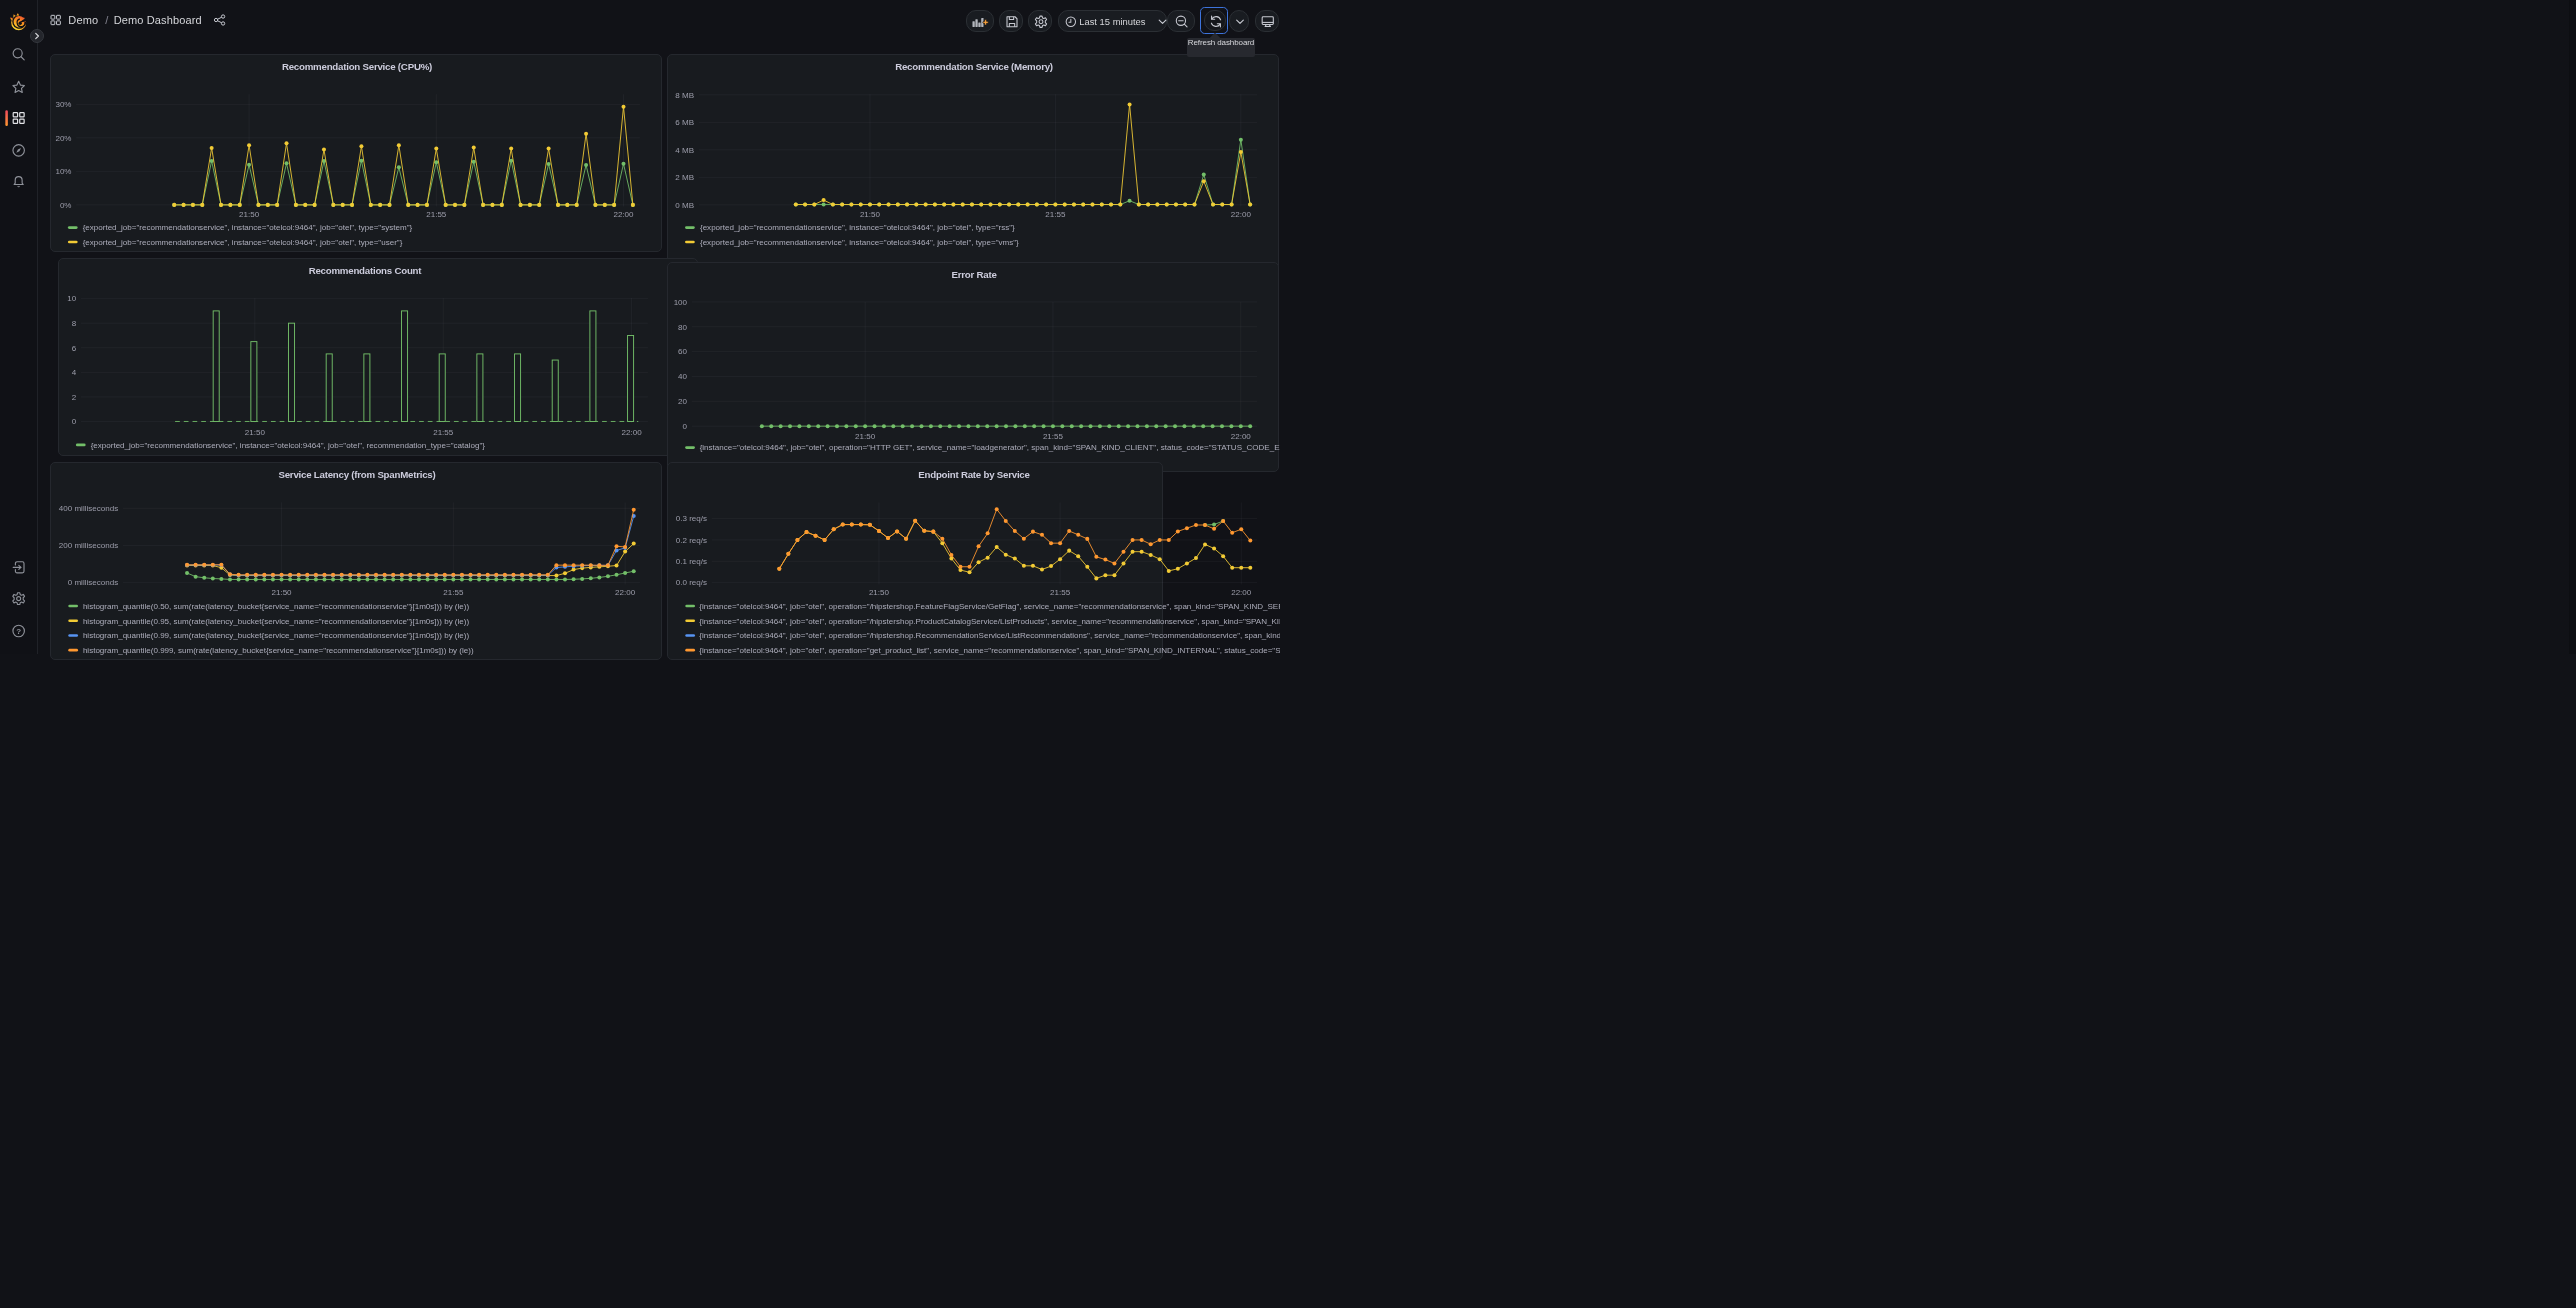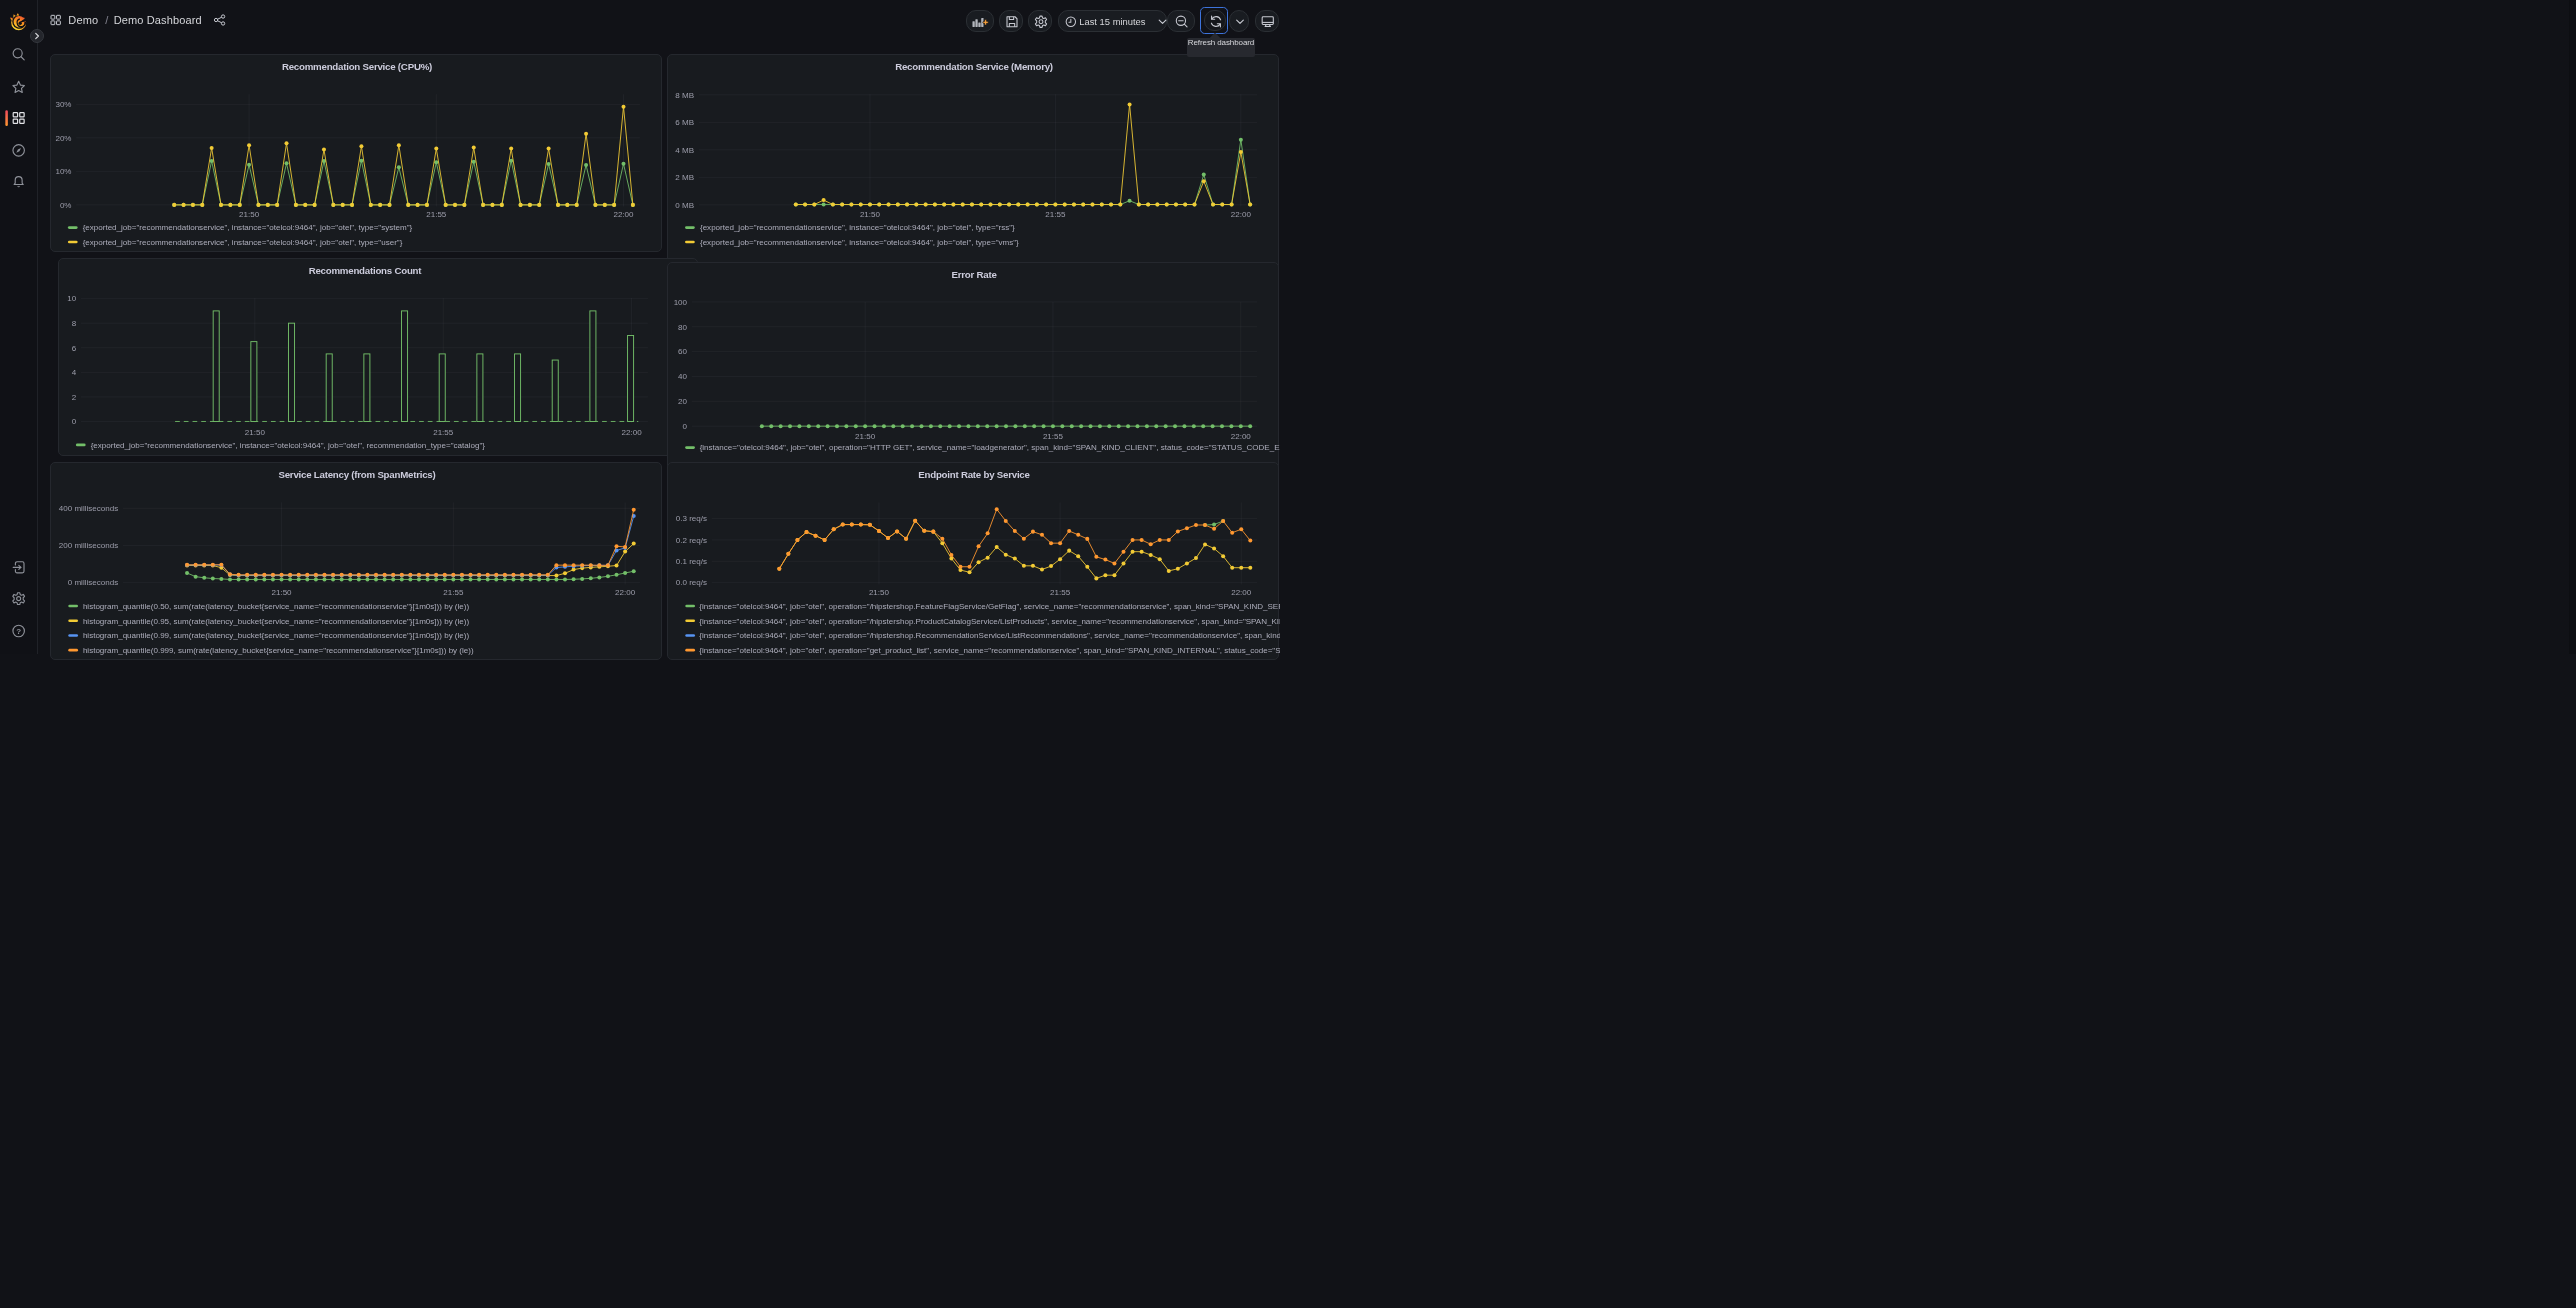--- a/index.html
+++ b/index.html
@@ -783,21 +783,21 @@
 <rect x="24.7" y="211.3" width="14.5" height="4" rx="2" fill="#73bf69"></rect>
 <text x="46.5" y="217.5" class="lg">histogram_quantile(0.50, sum(rate(latency_bucket{service_name="recommendationservice"}[1m0s])) by (le))</text>
 <rect x="24.7" y="233.3" width="14.5" height="4" rx="2" fill="#f2cb35"></rect>
 <text x="46.5" y="239.5" class="lg">histogram_quantile(0.95, sum(rate(latency_bucket{service_name="recommendationservice"}[1m0s])) by (le))</text>
 <rect x="24.7" y="255.3" width="14.5" height="4" rx="2" fill="#5794f2"></rect>
 <text x="46.5" y="261.5" class="lg">histogram_quantile(0.99, sum(rate(latency_bucket{service_name="recommendationservice"}[1m0s])) by (le))</text>
 <rect x="24.7" y="277.3" width="14.5" height="4" rx="2" fill="#ff9830"></rect>
 <text x="46.5" y="283.5" class="lg">histogram_quantile(0.999, sum(rate(latency_bucket{service_name="recommendationservice"}[1m0s])) by (le))</text>
 </svg>
   </div>
-<div class="panel" style="left:667px;top:462px;width:612px;height:198px">
+<div class="panel" style="left:667px;top:462px;width:496px;height:198px">
 <svg width="612" height="198" style="position:absolute;left:0;top:0;overflow:hidden" viewBox="0 0 911.391 295.391">
 <text x="455.7" y="22.5" text-anchor="middle" class="ttl">Endpoint Rate by Service</text>
 <line x1="64.4" y1="178.5" x2="877.9" y2="178.5" stroke="rgba(204,204,220,0.08)" stroke-width="1"></line>
 <text x="57.4" y="182.7" text-anchor="end" class="ax">0.0 req/s</text>
 <line x1="64.4" y1="146.65" x2="877.9" y2="146.65" stroke="rgba(204,204,220,0.08)" stroke-width="1"></line>
 <text x="57.4" y="150.85" text-anchor="end" class="ax">0.1 req/s</text>
 <line x1="64.4" y1="114.8" x2="877.9" y2="114.8" stroke="rgba(204,204,220,0.08)" stroke-width="1"></line>
 <text x="57.4" y="119" text-anchor="end" class="ax">0.2 req/s</text>
 <line x1="64.4" y1="82.95" x2="877.9" y2="82.95" stroke="rgba(204,204,220,0.08)" stroke-width="1"></line>
 <text x="57.4" y="87.15" text-anchor="end" class="ax">0.3 req/s</text>

